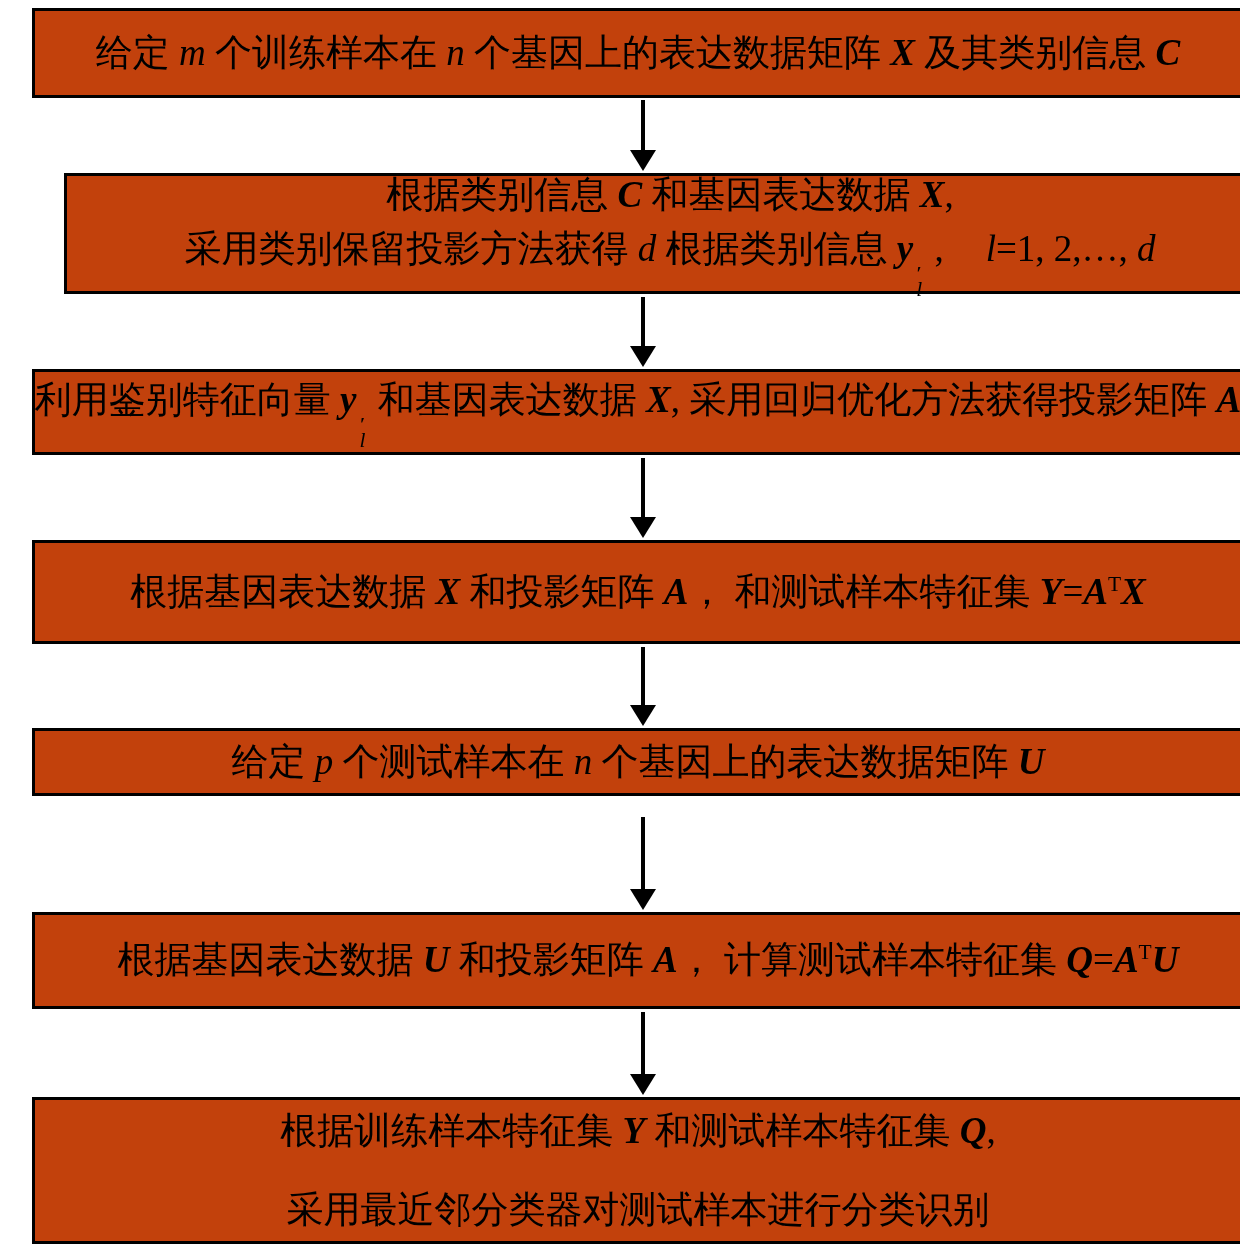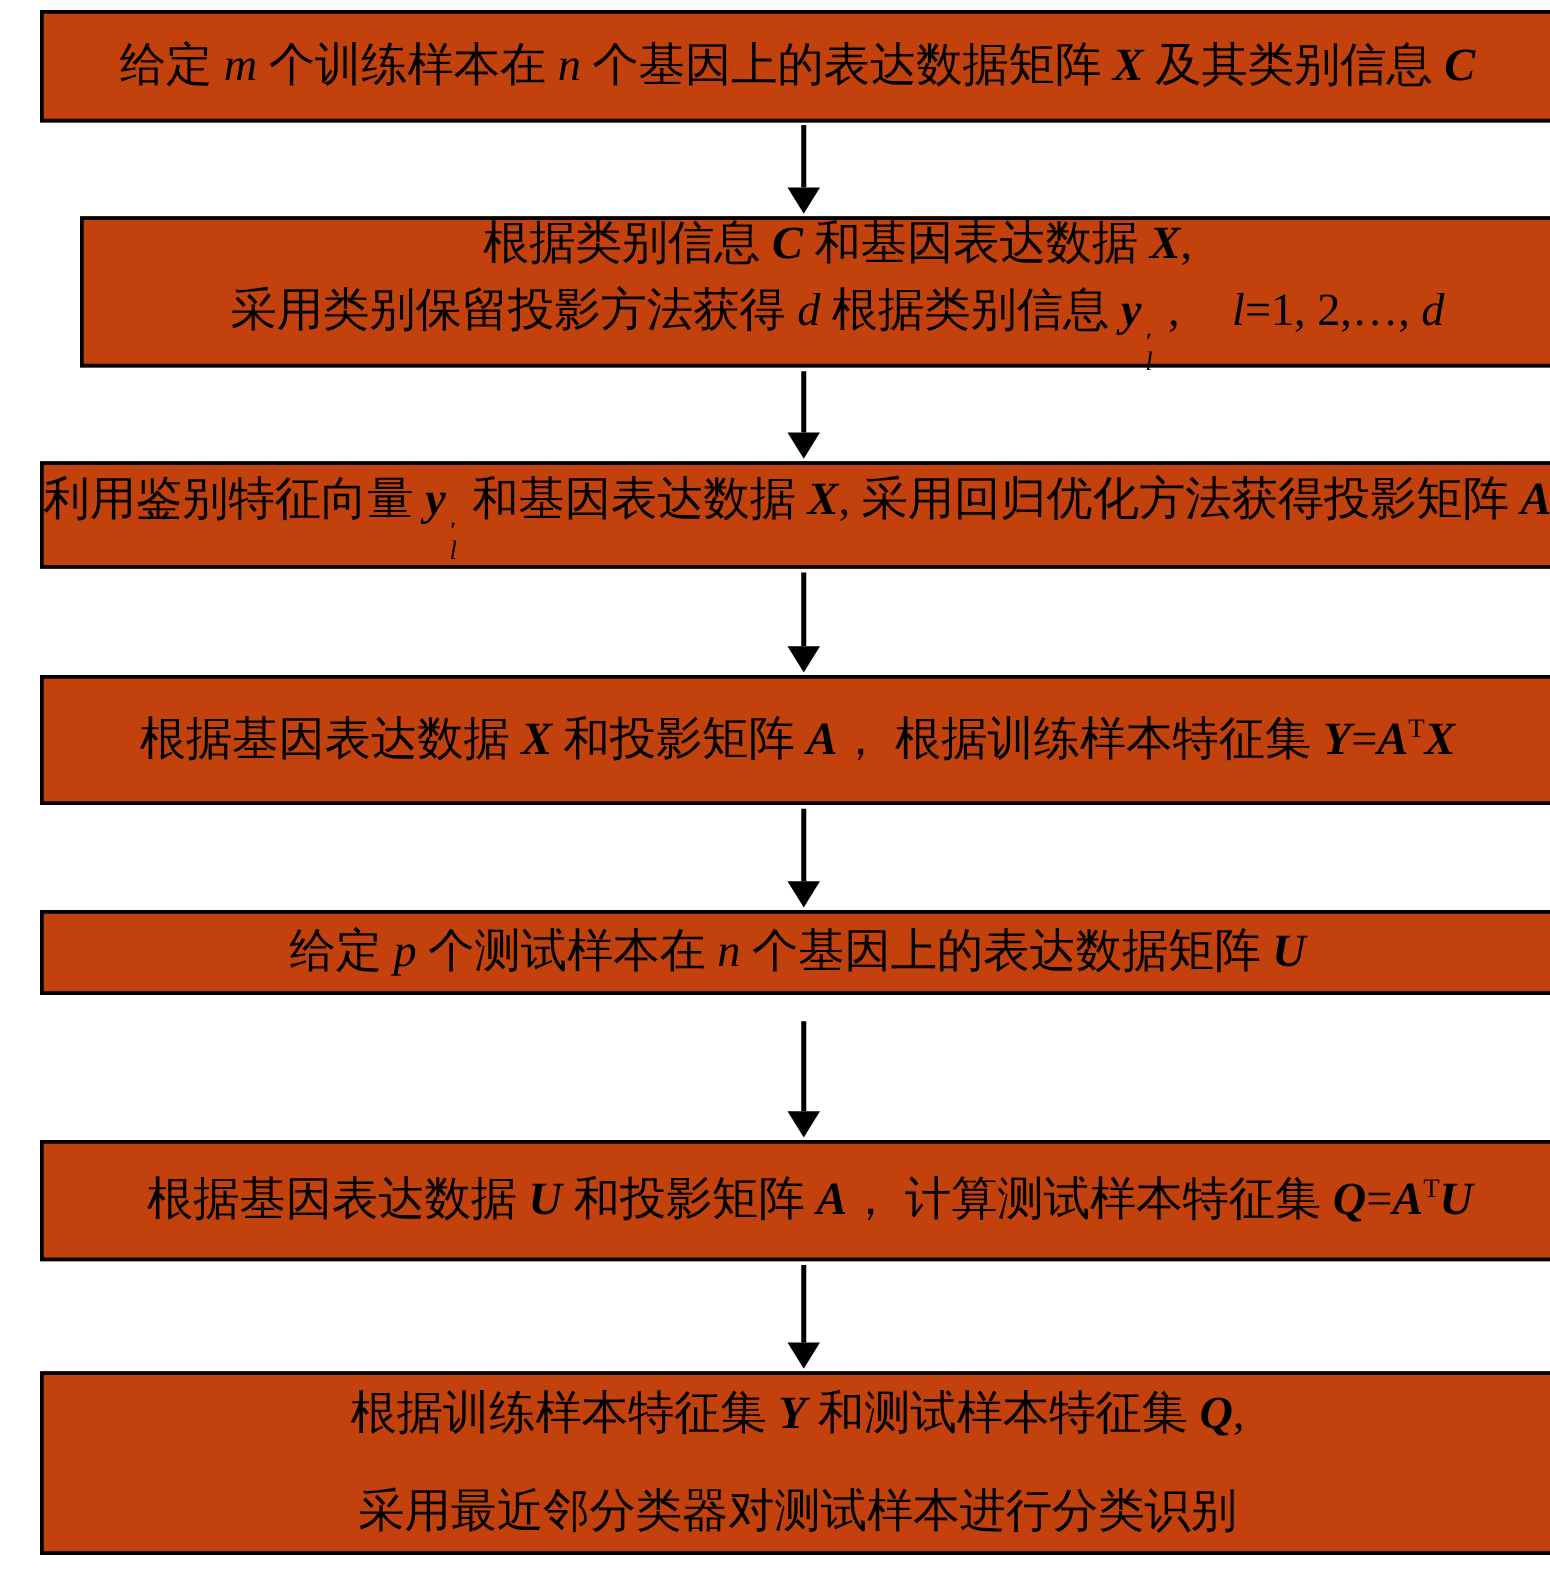--- a/index.html
+++ b/index.html
@@ -105,21 +105,21 @@
           <span class="stack-bottom">l</span>
         </span><span class="s-cn"> 和基因表达数据 </span><span class="s-varb">X</span><span class="s-plain">, </span><span class="s-cn">采用回归优化方法获得投影矩阵 </span><span class="s-varb">A</span></div>
     </div>
 
   <div class="arrow a3">
     <div class="arrow-stem"></div>
     <div class="arrow-head"></div>
   </div>
 
   <div class="flow-box b4">
-      <div class="flow-line"><span class="s-cn">根据基因表达数据 </span><span class="s-varb">X</span><span class="s-cn"> 和投影矩阵 </span><span class="s-varb">A</span><span class="s-cn">， 根据训练样本特征集 </span><span class="s-varb">Y</span><span class="s-plain">=</span><span class="s-varb">A</span><span class="s-sup">T</span><span class="s-varb">X</span></div>
+      <div class="flow-line"><span class="s-cn">根据基因表达数据 </span><span class="s-varb">X</span><span class="s-cn"> 和投影矩阵 </span><span class="s-varb">A</span><span class="s-cn">， 和测试样本特征集 </span><span class="s-varb">Y</span><span class="s-plain">=</span><span class="s-varb">A</span><span class="s-sup">T</span><span class="s-varb">X</span></div>
     </div>
 
   <div class="arrow a4">
     <div class="arrow-stem"></div>
     <div class="arrow-head"></div>
   </div>
 
   <div class="flow-box b5">
       <div class="flow-line"><span class="s-cn">给定 </span><span class="s-var">p</span><span class="s-cn"> 个测试样本在 </span><span class="s-var">n</span><span class="s-cn"> 个基因上的表达数据矩阵 </span><span class="s-varb">U</span></div>
     </div>

